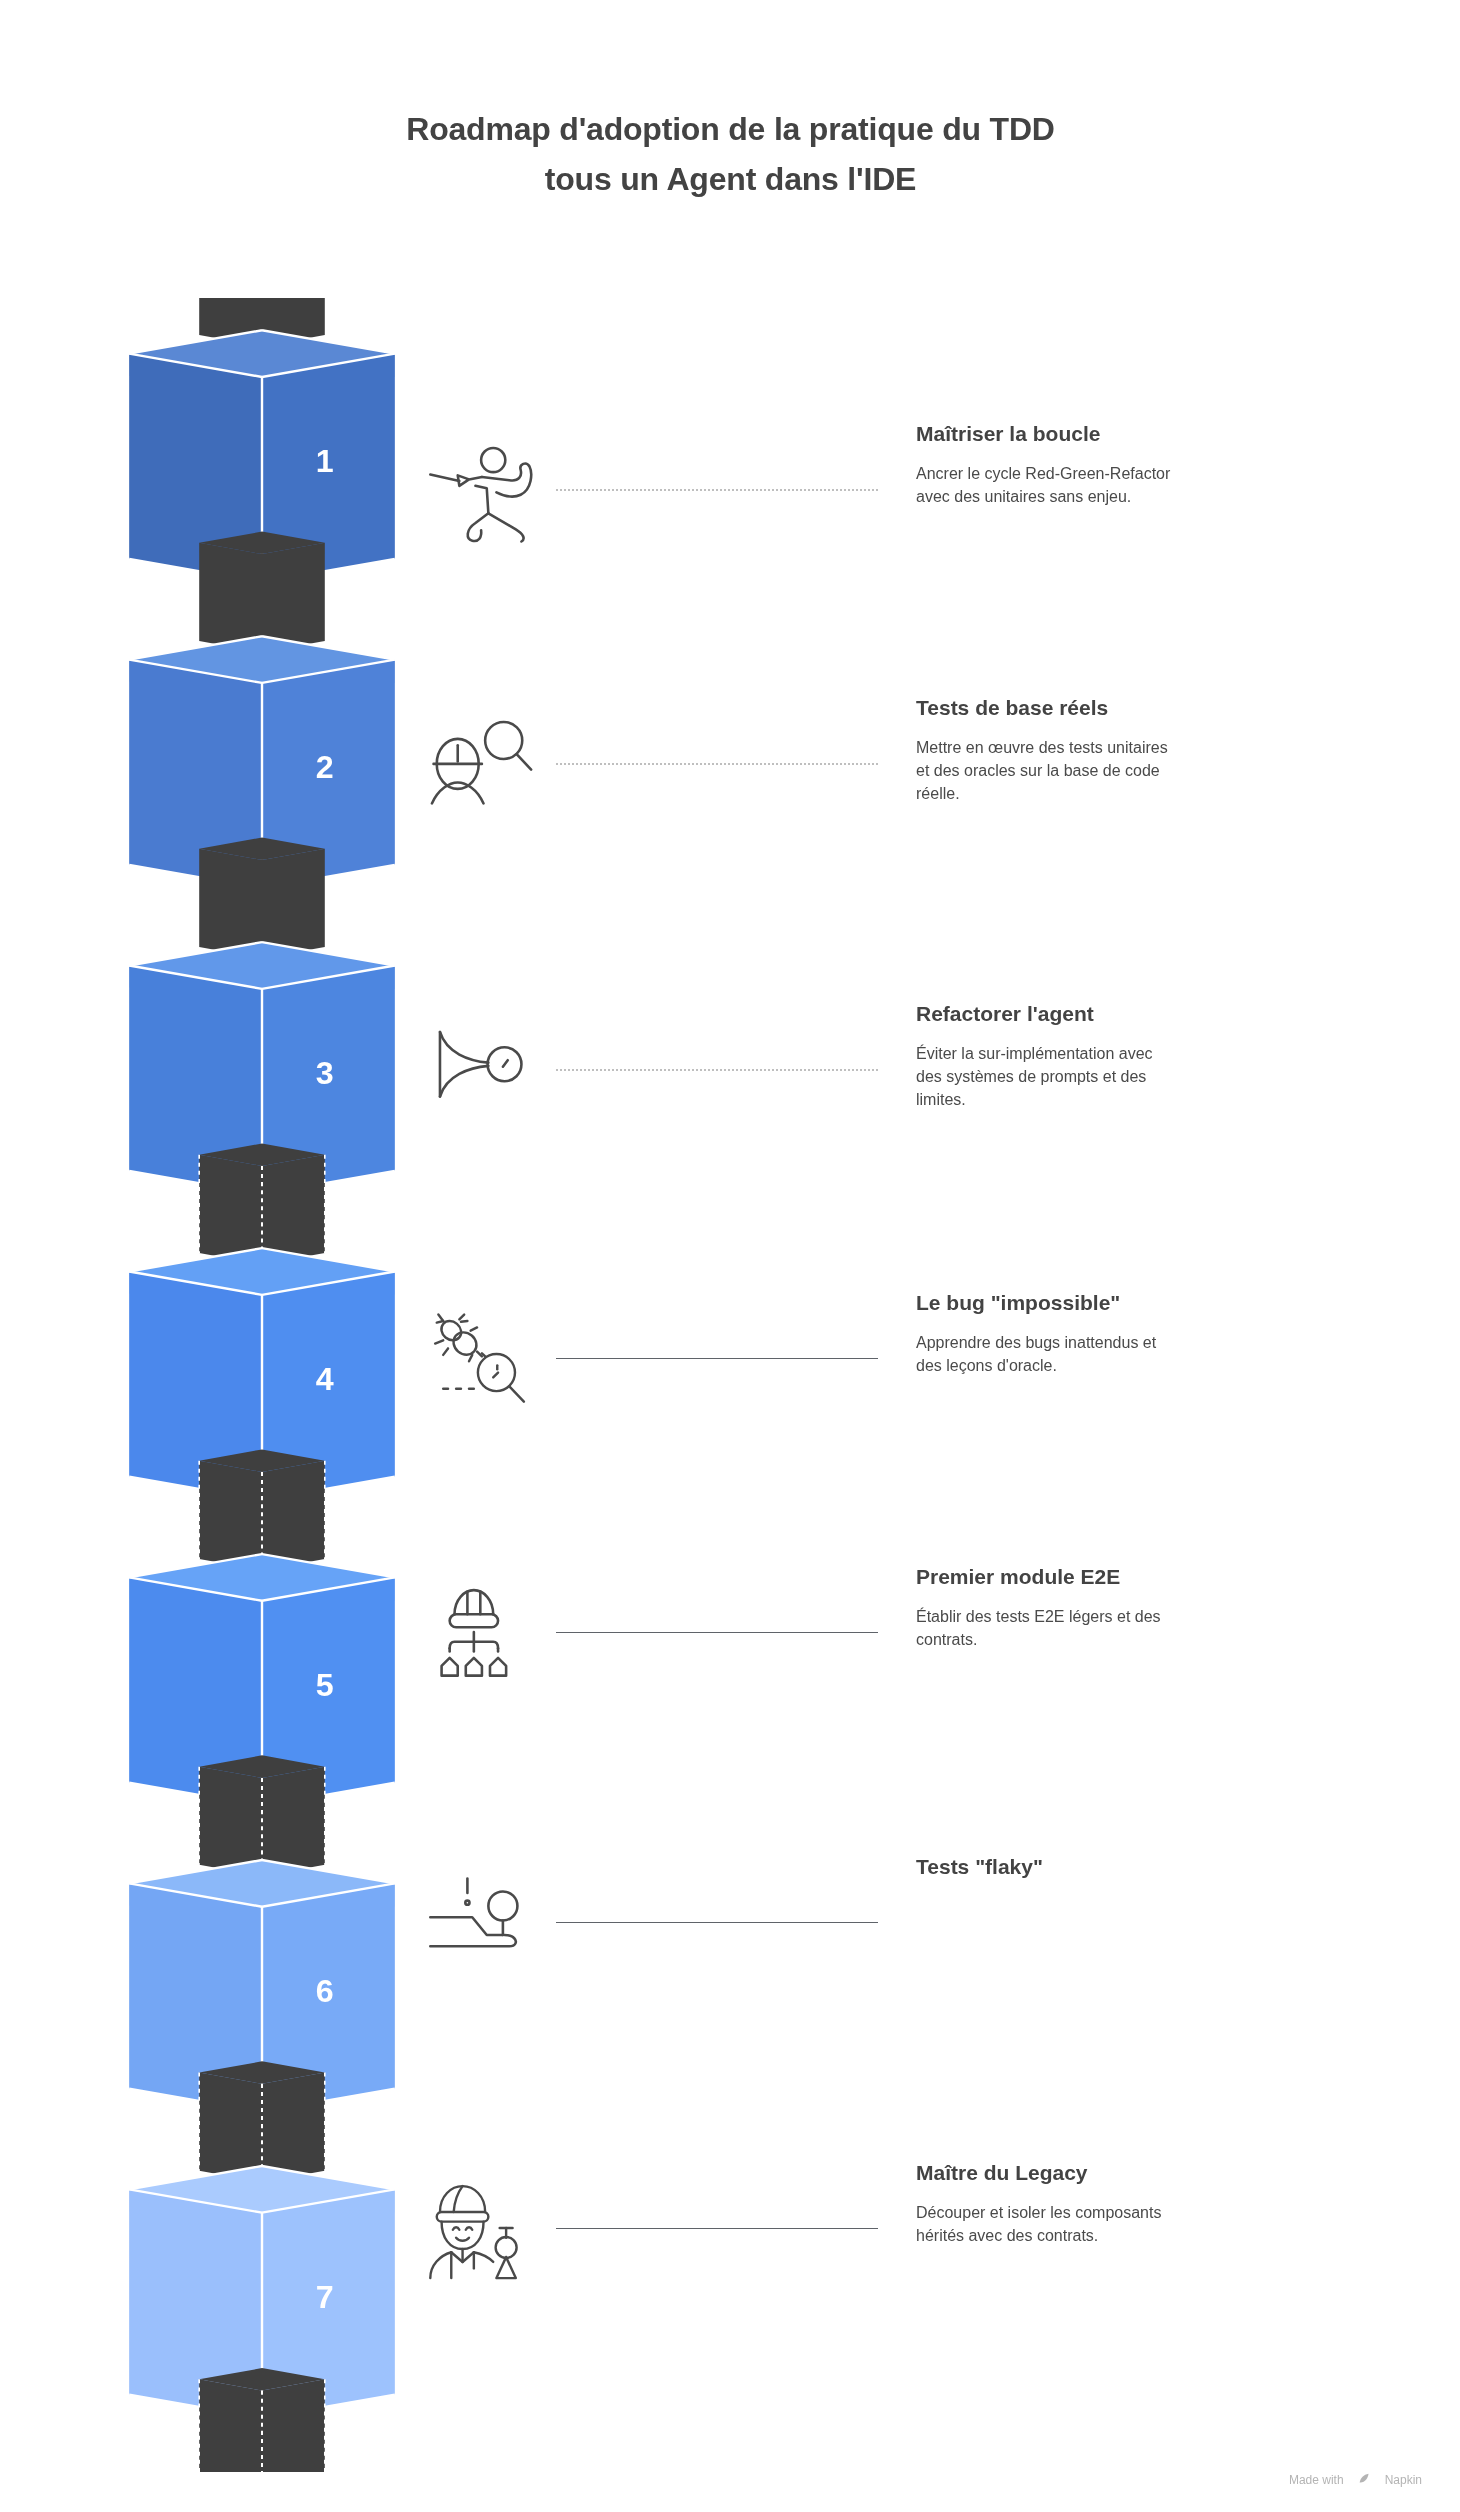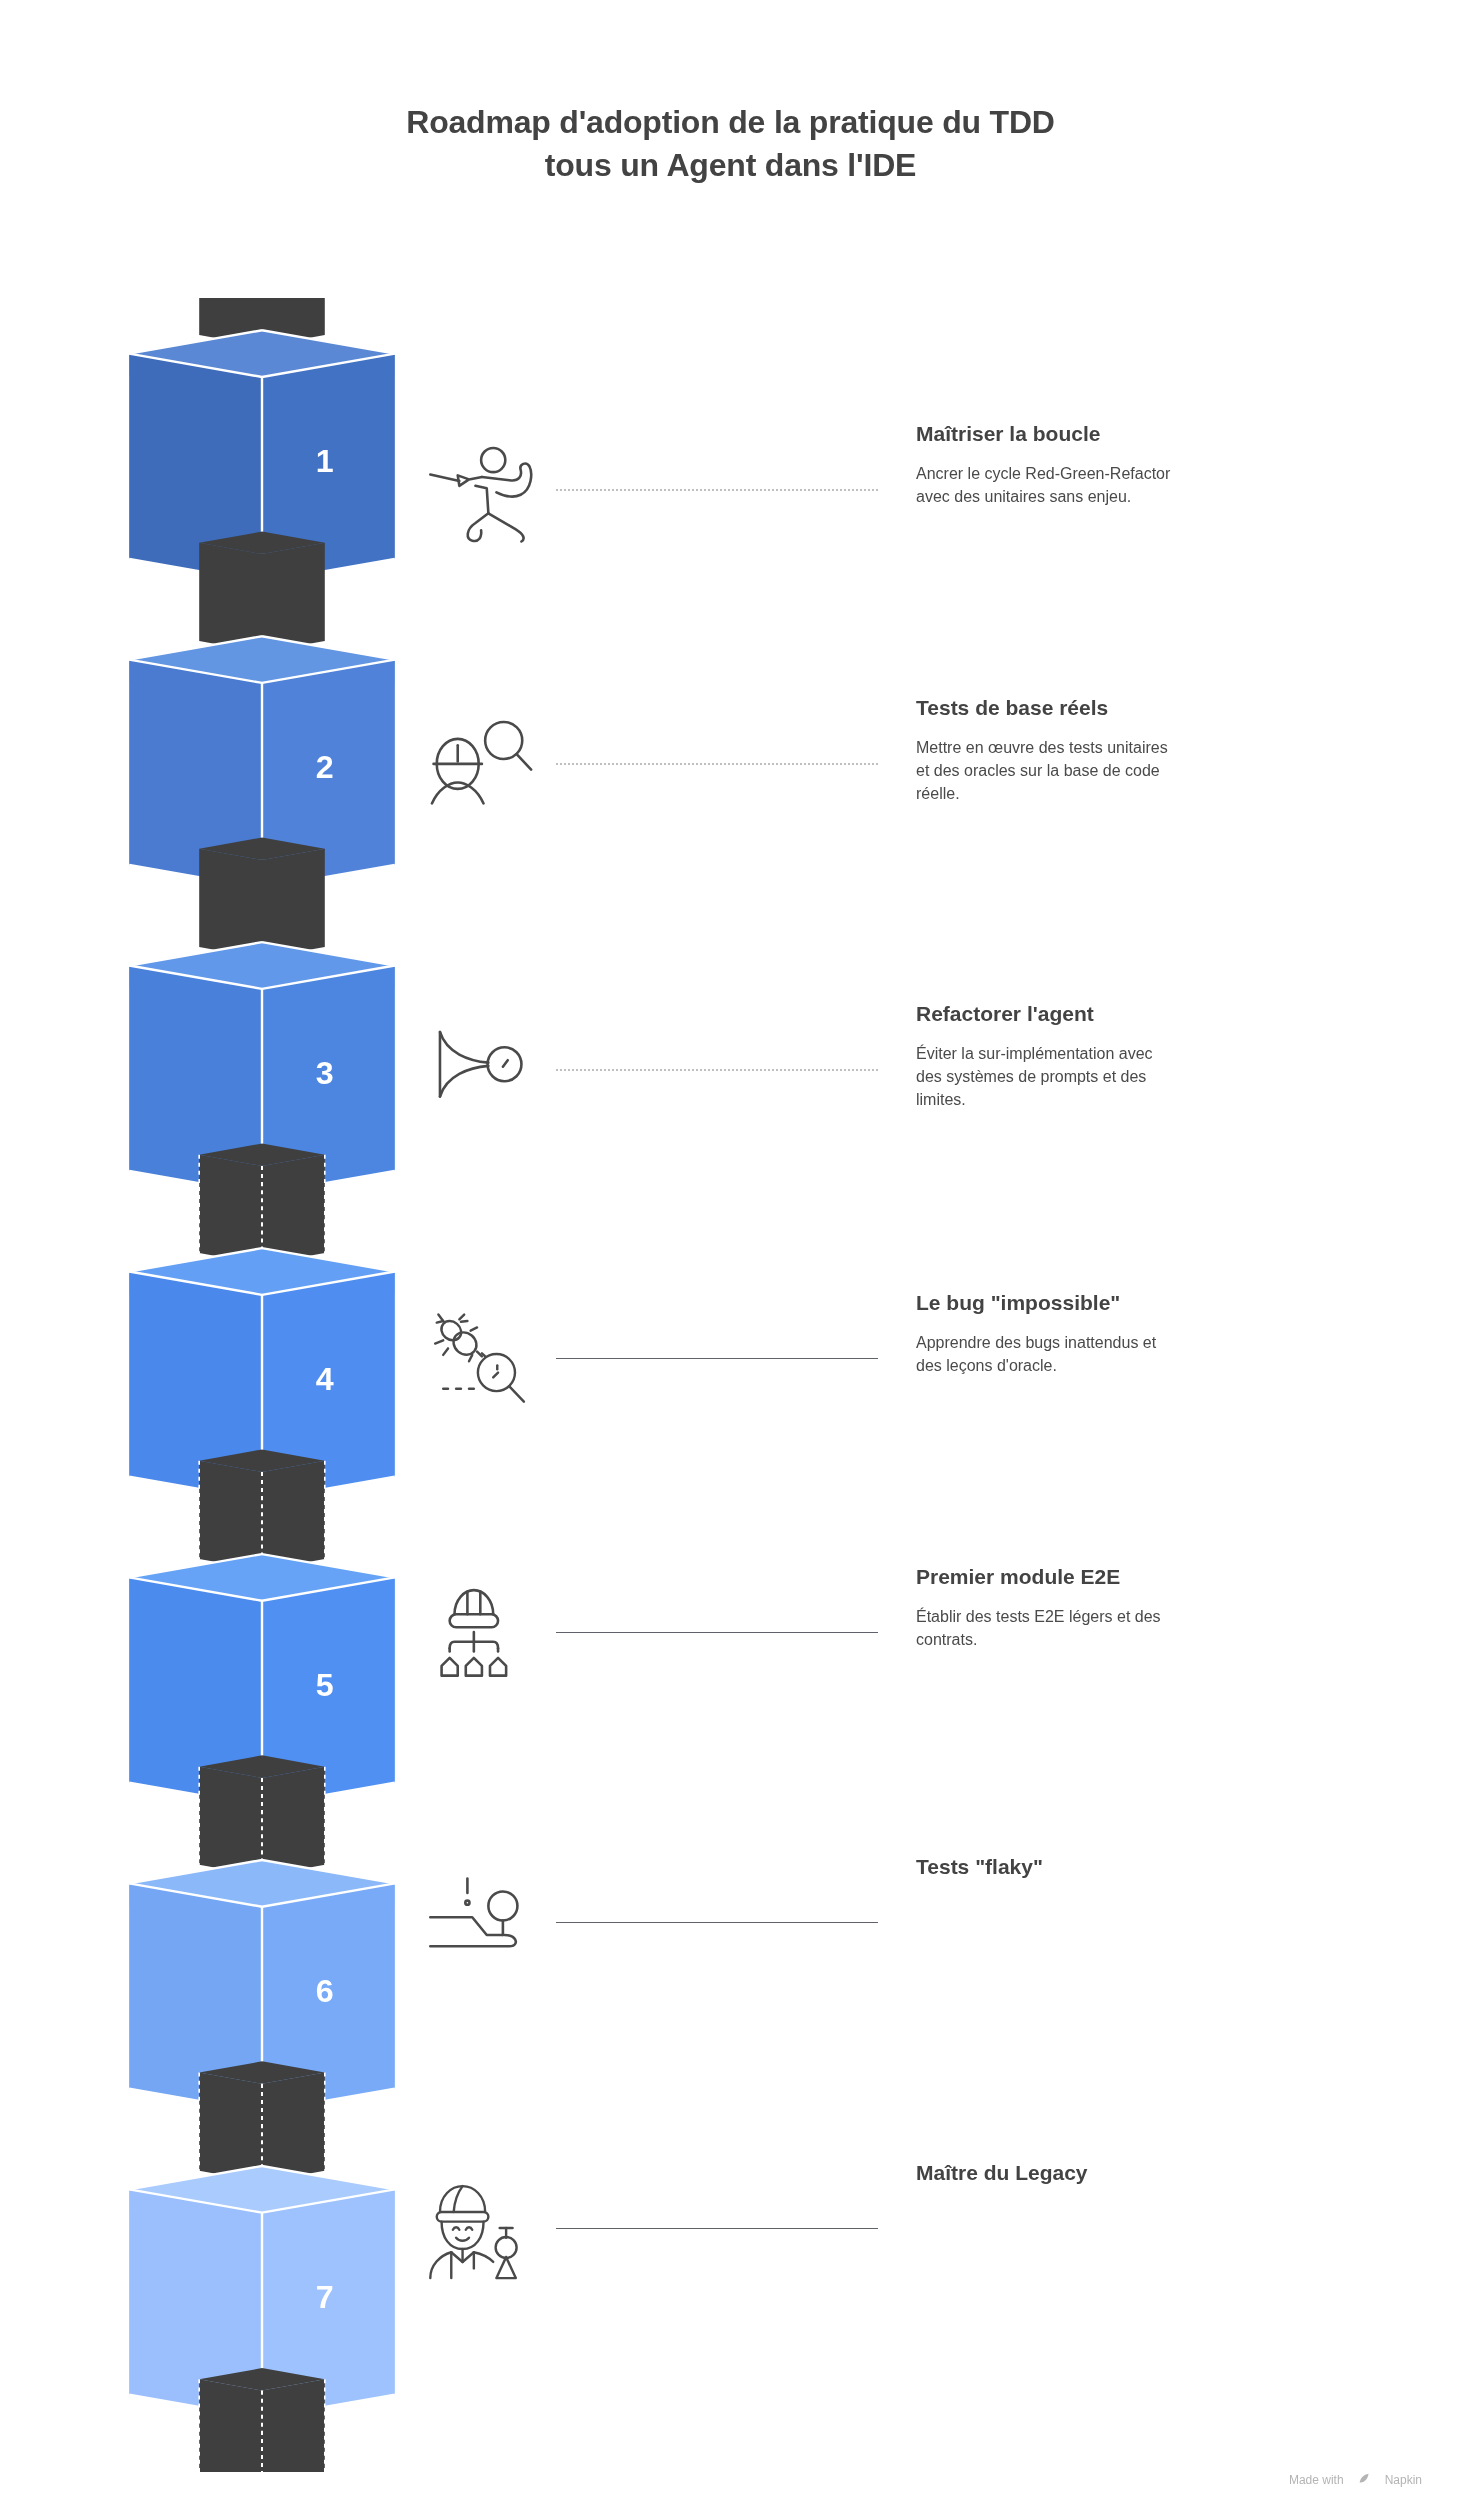--- a/index.html
+++ b/index.html
@@ -23,20 +23,21 @@
     left: 0;
     width: 1461px;
     text-align: center;
   }
   .title-line {
     font-size: 32px;
     font-weight: bold;
     color: #434343;
     letter-spacing: -0.2px;
     line-height: 43px;
+    margin-top: 7px;
   }
 
   
   .tower {
     position: absolute;
     left: 105px;
     top: 298px;
     width: 314px;
     height: 2174px;
   }
@@ -387,20 +388,22 @@
       <path d="M68 92 L68 112"></path>
       <circle cx="108" cy="86" r="13"></circle>
       <path d="M108 62 L108 74"></path>
       <path d="M100 62 L116 62"></path>
       <path d="M108 98 L96 124 L120 124 L108 98"></path>
     </svg>
   </div>
   <div class="connector solid"></div>
   <div class="step-text">
     <h3 class="step-title">Maître du Legacy</h3>
+    <p class="step-desc">Découper et isoler les composants
+hérités avec des contrats.</p>
   </div>
 </div>
 
 <div class="footer">
   <span>Made with</span>
   <span class="footer-leaf">
     <svg width="13" height="13" viewBox="0 0 16 16" fill="#b4b4b4">
       <path d="M2 13 C3 7 7 3 13 2 C12 8 9 12 3 13 Z"></path>
     </svg>
   </span>

